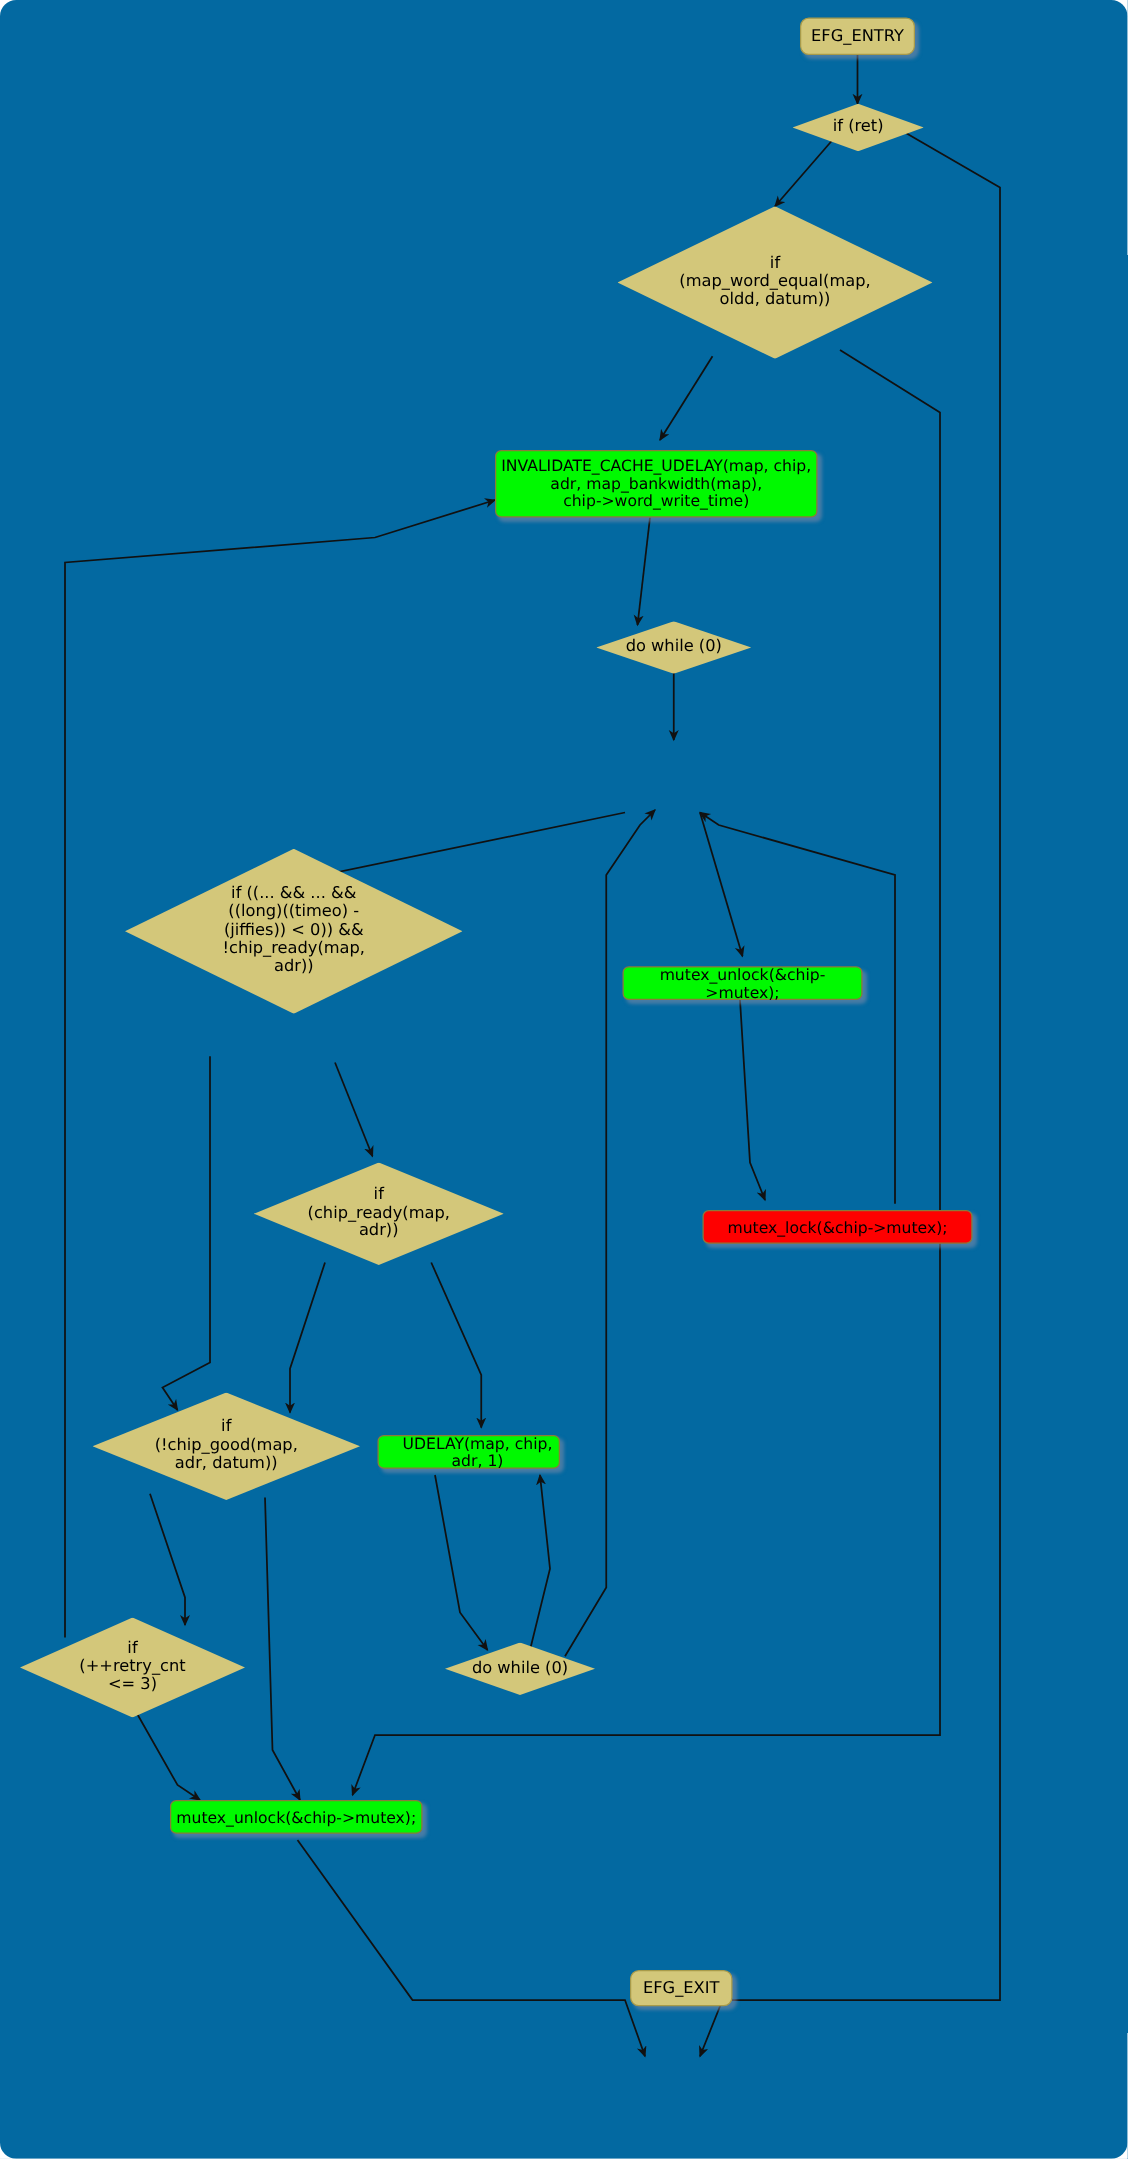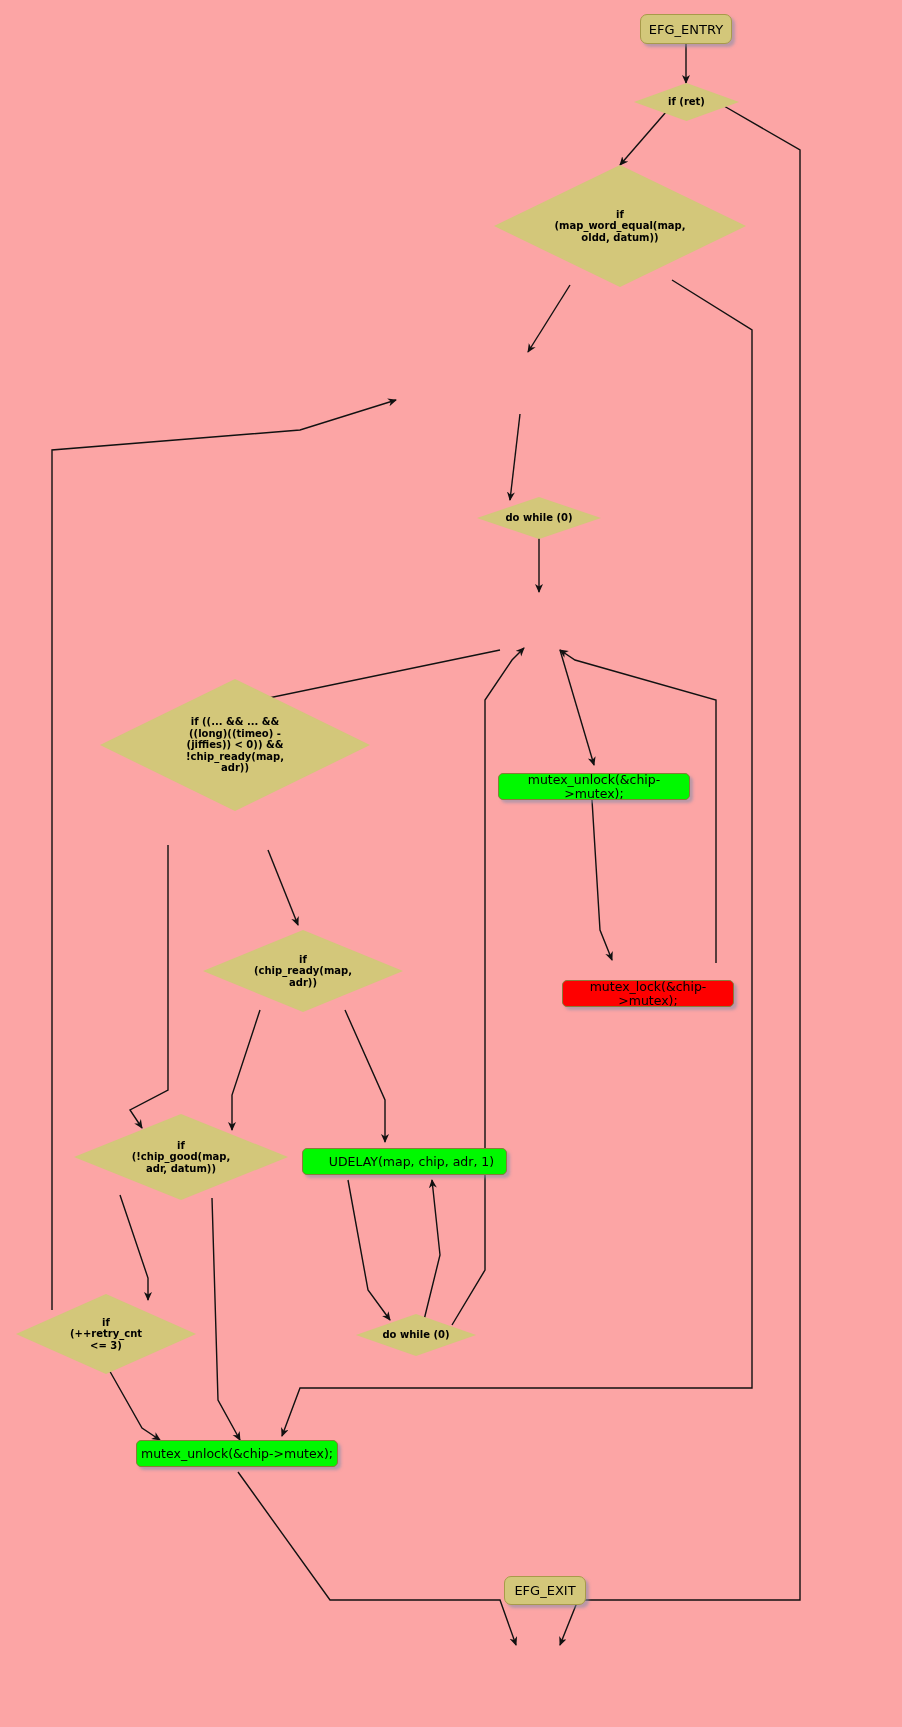--- a/index.html
+++ b/index.html
@@ -1,21 +1,22 @@
 <!DOCTYPE html>
 <html><head>
 <meta charset="utf-8">
 <style>
   html,body{margin:0;padding:0;background:#ffffff;}
   #canvas{
     position:relative;
     width:902px;height:1727px;
-    background:#fca5a5;
+    background:#0369a1;
     font-family:"DejaVu Sans", sans-serif;
     overflow:hidden;
+    border-radius:13px;
   }
   svg#edges{position:absolute;left:0;top:0;width:902px;height:1727px;pointer-events:none;}
   .node{position:absolute;box-sizing:border-box;}
 
   
   .terminal{
     background:#d3c77a;
     border:1px solid #a89a4a;
     border-radius:7px;
     box-shadow:3px 3px 3px rgba(130,140,170,.55);
@@ -30,21 +31,21 @@
     display:flex;align-items:center;justify-content:center;
     text-align:center;line-height:1.12;
     font-size:12.5px;color:#000;
   }
   .proc.green{background:#00f900;}
   .proc.red{background:#fe0000;}
 
   
   .diamond{
     display:flex;align-items:center;justify-content:center;
-    text-align:center;line-height:1.15;font-size:10px;color:#000;font-weight:bold;
+    text-align:center;line-height:1.15;font-size:13px;color:#000;
   }
   .diamond .dshape{
     position:absolute;left:0;top:0;width:100%;height:100%;
     background:#d3c77a;
     -webkit-clip-path:polygon(50% 0,100% 50%,50% 100%,0 50%);
     clip-path:polygon(50% 0,100% 50%,50% 100%,0 50%);
     filter:drop-shadow(3px 3px 2px rgba(130,140,170,.6));
   }
   .diamond .dlabel{position:relative;z-index:2;padding:0 6px;}
 </style>
@@ -116,51 +117,54 @@
   <div class="node diamond" style="left:634px;top:83px;width:105px;height:38px;">
     <div class="dshape"></div>
     <div class="dlabel">if (ret)</div>
   </div>
 
   <div class="node diamond" style="left:494px;top:165px;width:252px;height:122px;">
     <div class="dshape"></div>
     <div class="dlabel multiline">if<br>(map_word_equal(map,<br>oldd, datum))</div>
   </div>
 
+  <div class="node proc green" style="left:396px;top:360px;width:258px;height:54px;">
+    <span class="multiline">INVALIDATE_CACHE_UDELAY(map, chip,<br>adr, map_bankwidth(map),<br>chip-&gt;word_write_time)</span>
+  </div>
 
   <div class="node diamond" style="left:477px;top:497px;width:124px;height:42px;">
     <div class="dshape"></div>
     <div class="dlabel">do while (0)</div>
   </div>
 
 
   <div class="node diamond" style="left:100px;top:679px;width:270px;height:132px;">
     <div class="dshape"></div>
     <div class="dlabel multiline">if ((... &amp;&amp; ... &amp;&amp;<br>((long)((timeo) -<br>(jiffies)) &lt; 0)) &amp;&amp;<br>!chip_ready(map,<br>adr))</div>
   </div>
 
   <div class="node proc green" style="left:498px;top:773px;width:192px;height:27px;">
     <span>mutex_unlock(&amp;chip-&gt;mutex);</span>
   </div>
 
-  <div class="node proc red" style="left:562px;top:968px;width:172px;height:27px;margin-top:12px;">
+  <div class="node proc red" style="left:562px;top:968px;width:216px;height:27px;">
     <span>mutex_lock(&amp;chip-&gt;mutex);</span>
   </div>
 
   <div class="node diamond" style="left:203px;top:930px;width:200px;height:82px;">
     <div class="dshape"></div>
     <div class="dlabel multiline">if<br>(chip_ready(map,<br>adr))</div>
   </div>
 
   <div class="node diamond" style="left:74px;top:1114px;width:214px;height:86px;">
     <div class="dshape"></div>
     <div class="dlabel multiline">if<br>(!chip_good(map,<br>adr, datum))</div>
   </div>
 
-  <div class="node proc green" style="left:302px;top:1148px;width:205px;height:27px;padding-left:14px;">
+  <div class="node proc green" style="left:302px;top:1148px;width:146px;height:27px;padding-left:14px;">
     <span>UDELAY(map, chip, adr, 1)</span>
   </div>
 
   <div class="node diamond" style="left:356px;top:1314px;width:120px;height:42px;">
     <div class="dshape"></div>
     <div class="dlabel">do while (0)</div>
   </div>
 
   <div class="node diamond" style="left:16px;top:1294px;width:180px;height:80px;">
     <div class="dshape"></div>

